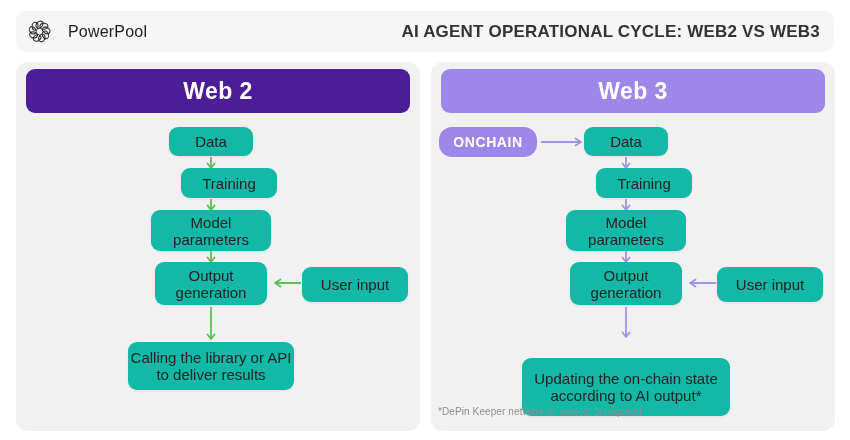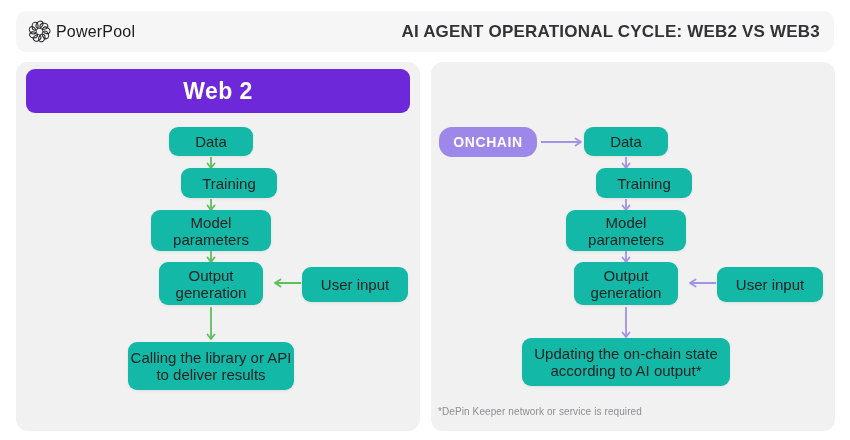--- a/index.html
+++ b/index.html
@@ -5,54 +5,54 @@
   * { margin: 0; padding: 0; box-sizing: border-box; }
   html, body { width: 850px; height: 440px; background: #ffffff; overflow: hidden;
     font-family: "Liberation Sans", sans-serif; }
 
   
   .topbar {
     position: absolute; left: 16px; top: 11px; width: 818px; height: 41px;
     background: #F6F6F7; border-radius: 10px;
     display: flex; align-items: center; padding: 0 14px 0 10px;
   }
-  .brand { display: flex; align-items: center; gap: 3px; }
+  .brand { display: flex; align-items: center; gap: 15px; }
   .brand-name { font-size: 16px; font-weight: 500; color: #1c1c1e; letter-spacing: .2px; }
   .topbar-title { margin-left: auto; font-size: 17px; font-weight: 700; color: #333336; letter-spacing: .2px; }
 
   
   .panel {
     position: absolute; top: 62px; width: 404px; height: 369px;
     background: #F1F1F2; border-radius: 12px;
   }
   .panel-web2 { left: 16px; }
   .panel-web3 { left: 431px; }
   .panel-header {
     position: absolute; top: 7px; left: 10px; right: 10px; height: 44px;
     border-radius: 9px; display: flex; align-items: center; justify-content: center;
     color: #ffffff; font-size: 23px; font-weight: 700; letter-spacing: .4px;
   }
-  .panel-web2 .panel-header { background: #6d28d9; }
+  .panel-web2 .panel-header { background: #4c1d95; }
   .panel-web3 .panel-header { background: #9D87E9; }
 
   
   .node {
     position: absolute; background: #14b8a6; border-radius: 9px;
     box-shadow: 0 1px 3px rgba(0,0,0,.07);
     display: flex; align-items: center; justify-content: center; text-align: center;
     font-size: 15px; font-weight: 500; color: #232325; line-height: 17px;
   }
   .center { left: 195px; transform: translateX(-50%); }
 
   .n-data     { top: 65px;  width: 84px;  height: 29px; }
   .n-training { top: 106px; width: 96px;  height: 30px; margin-left: 18px; }
   .n-model    { top: 148px; width: 120px; height: 41px; }
-  .n-output   { top: 200px; width: 104px; height: 43px; }
+  .n-output   { top: 200px; width: 112px; height: 43px; }
   .n-final2   { top: 280px; width: 166px; height: 48px; }
-  .n-final3   { top: 276px; width: 208px; height: 48px; }
+  .n-final3   { top: 296px; width: 208px; height: 58px; }
   .n-user     { left: 286px; top: 205px; width: 106px; height: 35px; }
 
   .n-onchain {
     left: 8px; top: 65px; width: 98px; height: 30px;
     background: #9D87E9; color: #ffffff; font-weight: 700; font-size: 14px;
     letter-spacing: .6px; border-radius: 13px; box-shadow: none;
   }
 
   .arrow { position: absolute; }
   .footnote {
@@ -142,20 +142,21 @@
     <g fill="none" stroke-width="1.8" stroke-linecap="round" stroke-linejoin="round" stroke="#5CBF58">
       <line x1="6" y1="0" x2="6" y2="31"></line>
         <path d="M2.5 27.5 L6 32 L9.5 27.5"></path>
     </g>
   </svg>
 
   <div class="node center n-final2">Calling the library or API to deliver results</div>
 </div>
 
 <div class="panel panel-web3">
+  <div class="panel-header">Web 3</div>
 
   <div class="node n-onchain">ONCHAIN</div>
   <svg class="arrow" style="left:110px;top:74px" width="42" height="12">
     <g fill="none" stroke-width="1.8" stroke-linecap="round" stroke-linejoin="round" stroke="#A492E4">
       <line x1="0" y1="6" x2="39" y2="6"></line>
         <path d="M34.5 2.5 L40 6 L34.5 9.5"></path>
     </g>
   </svg>
 
   <div class="node center n-data">Data</div>

